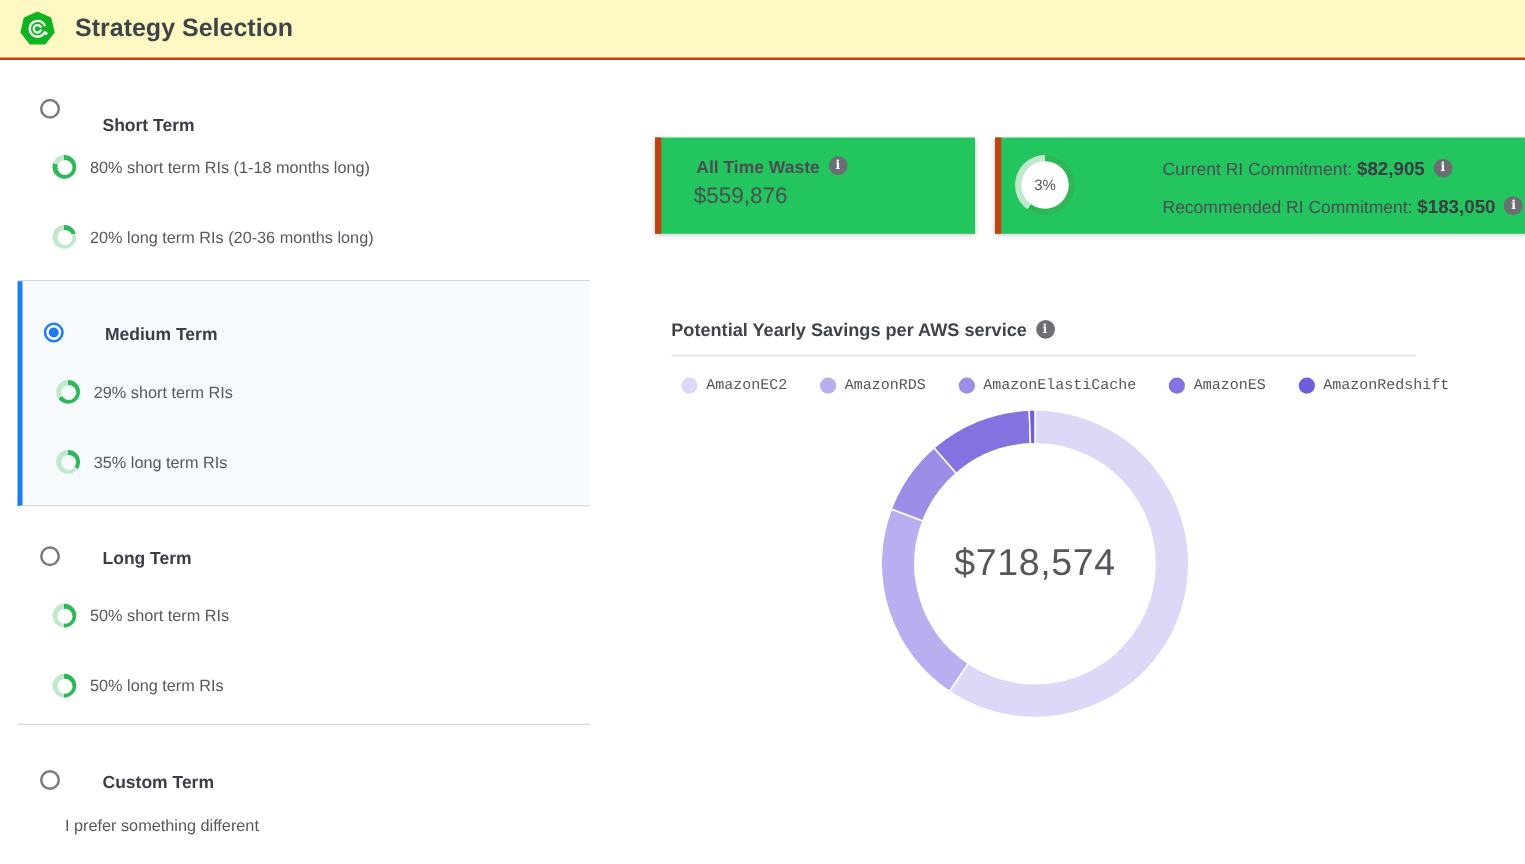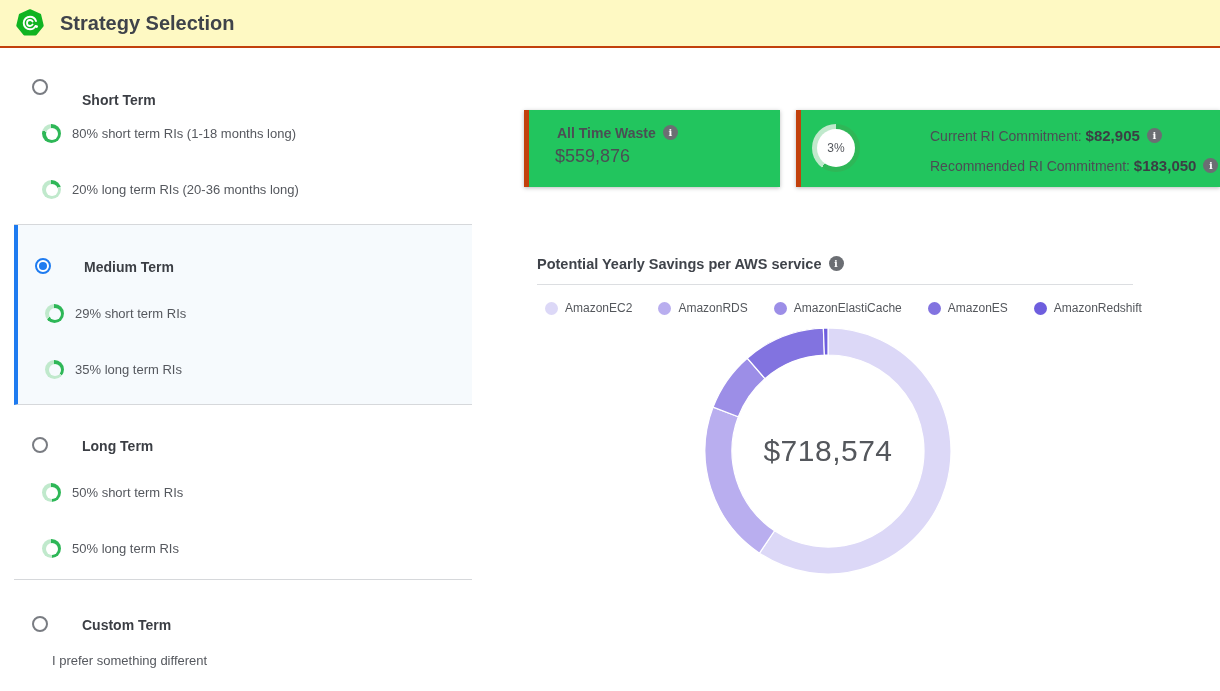--- a/index.html
+++ b/index.html
@@ -43,21 +43,21 @@
   .gauge{position:absolute;left:11px;top:14px;width:48px;height:48px;border-radius:50%;}
   .gauge::after{content:"";position:absolute;inset:5px;border-radius:50%;background:#fff;}
   .gauge span{position:absolute;inset:0;display:flex;align-items:center;justify-content:center;
         font-size:12px;color:#55585e;z-index:1;}
   .commit-line{position:absolute;left:129px;font-size:14px;color:#4b4e54;white-space:nowrap;}
   .commit-line b{font-size:15px;color:#3b3e44;}
 
   
   .chart-title{position:absolute;left:537px;top:256px;font-size:14.5px;font-weight:700;color:#3f434a;}
   .chart-div{position:absolute;left:537px;top:284px;width:596px;height:1px;background:#dcdee1;}
-  .legend{position:absolute;left:545px;top:301px;display:flex;gap:26px;}
+  .legend{position:absolute;left:545px;top:301px;display:flex;gap:26px;font-family:Liberation Mono, monospace;}
   .legend-item{display:flex;align-items:center;gap:7px;font-size:12px;color:#54575c;cursor:pointer;}
   .legend-dot{width:13px;height:13px;border-radius:50%;}
   #donut-wrap{position:absolute;left:705px;top:328px;width:246px;height:246px;}
   #donut-center{position:absolute;inset:0;display:flex;align-items:center;justify-content:center;
         font-size:30px;color:#54575c;letter-spacing:.5px;}
 </style>
 </head>
 <body>
 
 <div id="app">

